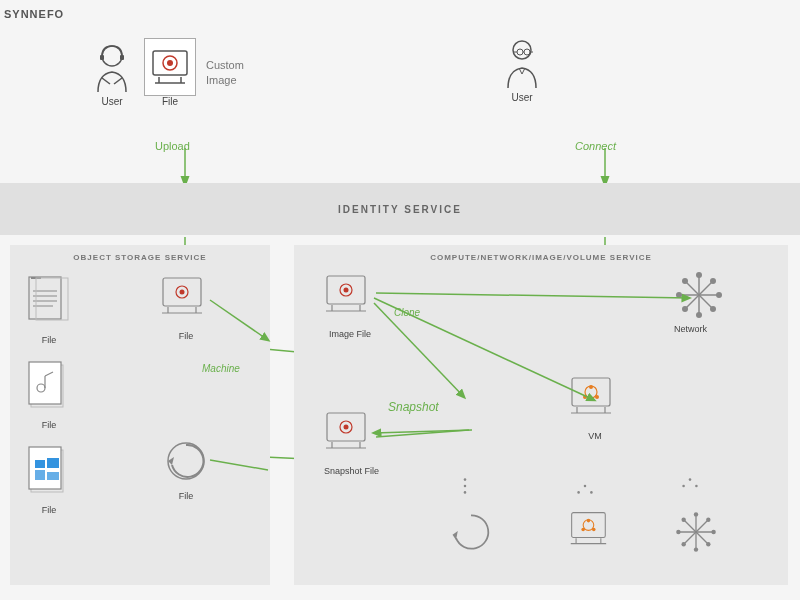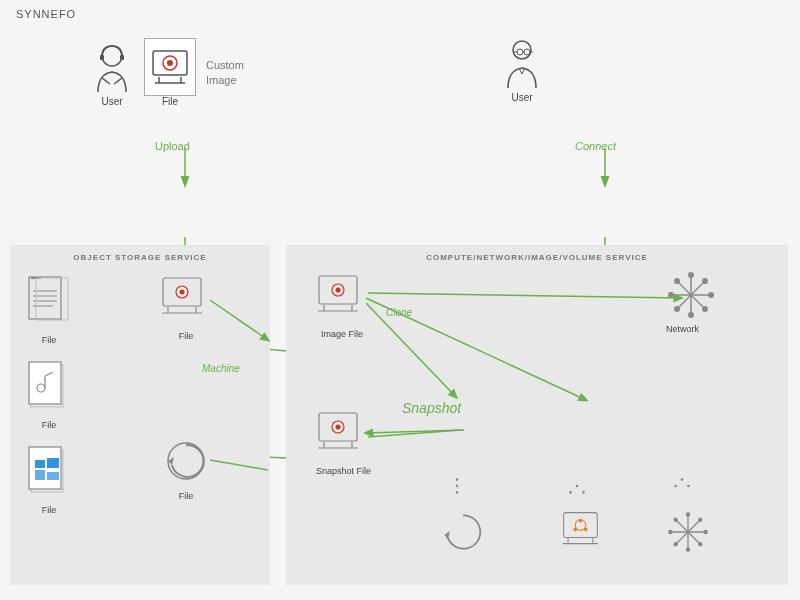--- a/index.html
+++ b/index.html
@@ -11,23 +11,23 @@
       overflow: hidden;
       position: relative;
     }
     .main-container {
       width: 800px;
       height: 600px;
       background: #f5f5f5;
       position: relative;
     }
     .top-bar {
-      padding: 8px 16px;
+      padding: 8px 4px;
       font-size: 11px;
-      font-weight: normal;
+      font-weight: bold;
       letter-spacing: 1px;
       color: #555;
     }
   </style>
 </head>
 <body>
 
 <div class="main-container">
 
   <div class="top-bar">SYNNEFO</div>
@@ -118,22 +118,25 @@
           <path d="M19,30 L22,36 L25,30" fill="none" stroke="#555" stroke-width="1"></path>
         </svg>
         <span style="font-size:10px;color:#444;">User</span>
       </div>
 
     </div>
 
     <div style="position:absolute;left:575px;top:112px;font-size:11px;color:#6ab04c;font-style:italic;">Connect</div>
   </div>
 
-
-  <div style="position:absolute;top:245px;left:10px;width:778px;height:340px;display:flex;gap:16px;">
+  <div style="position:absolute;top:183px;left:0;width:800px;height:52px;background:#e0e0e0;display:flex;align-items:center;justify-content:center;">
+    <span style="font-size:10px;letter-spacing:2px;color:#666;font-weight:bold;">IDENTITY SERVICE</span>
+  </div>
+
+  <div style="position:absolute;top:245px;left:10px;width:778px;height:340px;display:flex;gap:24px;">
 
     <div style="width:260px;background:#e8e8e8;padding:8px;position:relative;">
       <div style="font-size:8px;letter-spacing:1px;color:#777;font-weight:bold;text-align:center;margin-bottom:8px;">OBJECT STORAGE SERVICE</div>
 
       <div style="position:absolute;left:15px;top:30px;">
         <svg width="48" height="56" viewBox="0 0 48 56">
           <rect x="4" y="2" width="32" height="42" fill="none" stroke="#888" stroke-width="1.2"></rect>
           <rect x="6" y="2" width="10" height="2" fill="#888"></rect>
           <line x1="8" y1="16" x2="32" y2="16" stroke="#888" stroke-width="1"></line>
           <line x1="8" y1="21" x2="32" y2="21" stroke="#888" stroke-width="1"></line>
@@ -227,20 +230,33 @@
           <circle cx="22" cy="17" r="6" fill="none" stroke="#c0392b" stroke-width="1.2"></circle>
           <circle cx="22" cy="17" r="2.5" fill="#c0392b"></circle>
           <line x1="8" y1="32" x2="8" y2="38" stroke="#888" stroke-width="1.2"></line>
           <line x1="36" y1="32" x2="36" y2="38" stroke="#888" stroke-width="1.2"></line>
           <line x1="2" y1="38" x2="42" y2="38" stroke="#888" stroke-width="1.2"></line>
         </svg>
         <div style="font-size:9px;color:#444;text-align:center;">Snapshot File</div>
       </div>
 
 
+      <div style="position:absolute;left:275px;top:130px;">
+        <svg width="52" height="52" viewBox="0 0 52 52">
+          <rect x="3" y="3" width="38" height="28" rx="2" fill="none" stroke="#888" stroke-width="1.2"></rect>
+          <circle cx="22" cy="17" r="6" fill="none" stroke="#e67e22" stroke-width="1.2"></circle>
+          <circle cx="22" cy="12" r="2" fill="#e67e22"></circle>
+          <circle cx="28" cy="22" r="2" fill="#e67e22"></circle>
+          <circle cx="16" cy="22" r="2" fill="#e67e22"></circle>
+          <line x1="8" y1="32" x2="8" y2="38" stroke="#888" stroke-width="1.2"></line>
+          <line x1="36" y1="32" x2="36" y2="38" stroke="#888" stroke-width="1.2"></line>
+          <line x1="2" y1="38" x2="42" y2="38" stroke="#888" stroke-width="1.2"></line>
+        </svg>
+        <div style="font-size:9px;color:#444;text-align:center;">VM</div>
+      </div>
 
       <div style="position:absolute;left:380px;top:25px;">
         <svg width="50" height="50" viewBox="0 0 50 50">
 
           <line x1="25" y1="5" x2="25" y2="45" stroke="#888" stroke-width="1.5"></line>
           <line x1="5" y1="25" x2="45" y2="25" stroke="#888" stroke-width="1.5"></line>
           <line x1="11" y1="11" x2="39" y2="39" stroke="#888" stroke-width="1.5"></line>
           <line x1="39" y1="11" x2="11" y2="39" stroke="#888" stroke-width="1.5"></line>
           <circle cx="25" cy="5" r="3" fill="#888"></circle>
           <circle cx="25" cy="45" r="3" fill="#888"></circle>
@@ -249,21 +265,21 @@
           <circle cx="11" cy="11" r="3" fill="#888"></circle>
           <circle cx="39" cy="11" r="3" fill="#888"></circle>
           <circle cx="11" cy="39" r="3" fill="#888"></circle>
           <circle cx="39" cy="39" r="3" fill="#888"></circle>
         </svg>
         <div style="font-size:9px;color:#444;text-align:left;">Network</div>
       </div>
 
       <div style="position:absolute;left:100px;top:62px;font-size:10px;color:#6ab04c;font-style:italic;">Clone</div>
 
-      <div style="position:absolute;left:116px;top:155px;font-size:14px;color:#6ab04c;font-style:italic;">Snapshot</div>
+      <div style="position:absolute;left:94px;top:155px;font-size:12px;color:#6ab04c;font-style:italic;">Snapshot</div>
 
       <div style="position:absolute;left:155px;top:225px;">
         <svg width="32" height="32" viewBox="0 0 50 50">
           <circle cx="25" cy="25" r="2" fill="#888"></circle>
           <circle cx="25" cy="15" r="2" fill="#888"></circle>
           <circle cx="25" cy="35" r="2" fill="#888"></circle>
         </svg>
       </div>
       <div style="position:absolute;left:275px;top:225px;">
         <svg width="32" height="32" viewBox="0 0 50 50">

